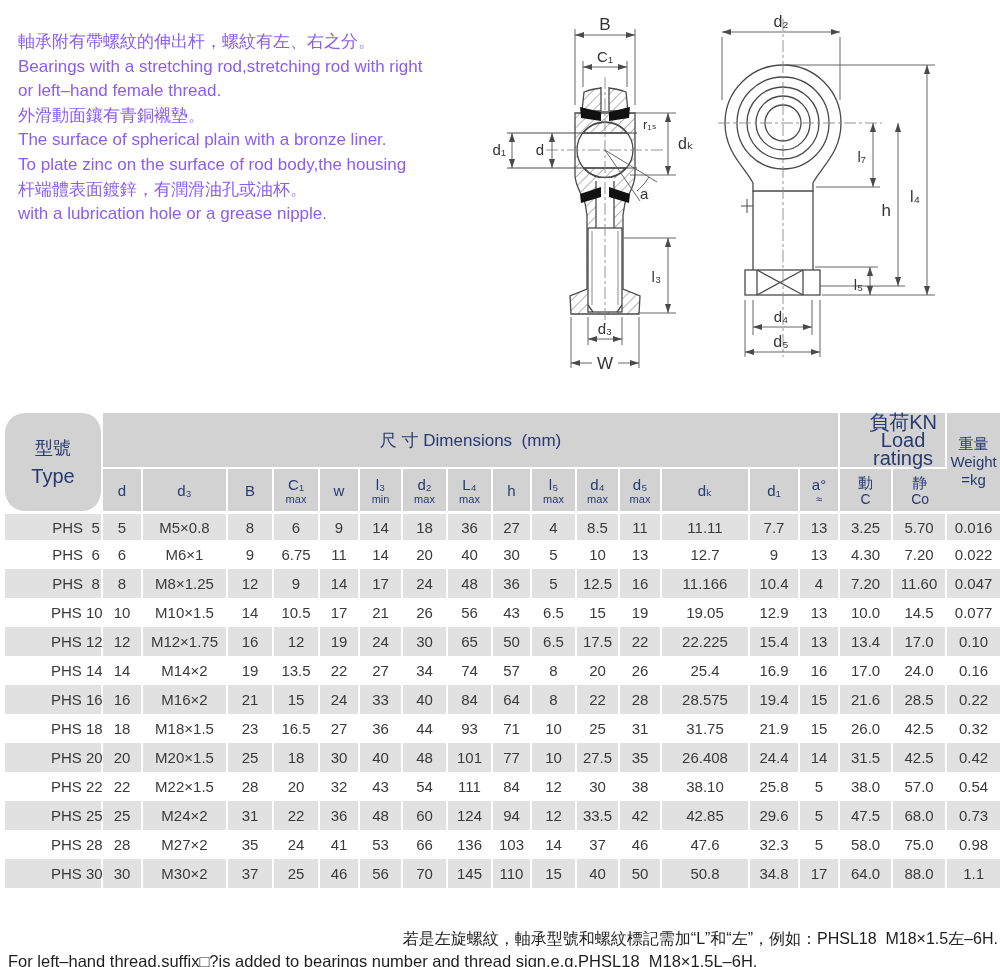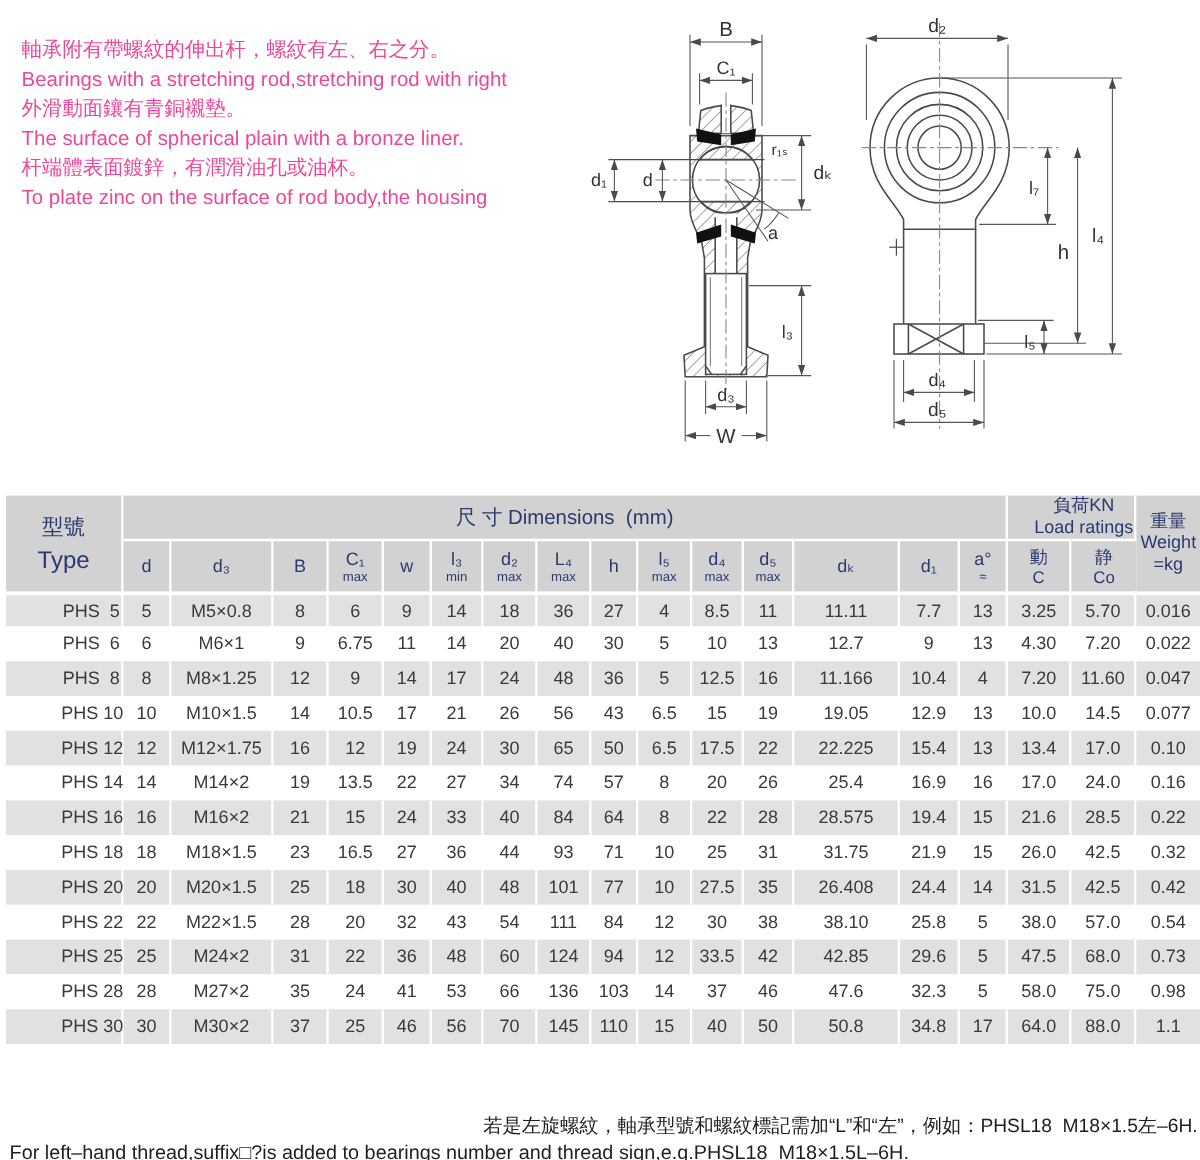--- a/index.html
+++ b/index.html
@@ -1,40 +1,40 @@
 <!DOCTYPE html>
 <html><head>
 <meta charset="utf-8">
 <style>
   html,body{margin:0;padding:0;background:#fff;}
   body{font-family:"Liberation Sans","DejaVu Sans",sans-serif;}
   #page{position:relative;width:1000px;height:967px;background:#fff;overflow:hidden;}
 
   
-  #desc{position:absolute;left:18px;top:30px;width:470px;font-size:17px;line-height:24.6px;color:#ec4899;}
+  #desc{position:absolute;left:18px;top:30px;width:470px;font-size:17px;line-height:24.6px;color:#8b5cf6;}
   #desc div{white-space:nowrap;}
 
   
   .drawing{position:absolute;top:5px;}
   #svg-side{left:480px;}
   #svg-front{left:700px;}
   .drawing text{fill:#333;font-family:"Liberation Sans","DejaVu Sans",sans-serif;}
 
   
   #tblwrap{position:absolute;left:5px;top:413px;width:990px;}
   table{border-collapse:separate;border-spacing:0;table-layout:fixed;width:990px;}
   th,td{box-sizing:border-box;border-right:2px solid #fff;padding:0;text-align:center;vertical-align:middle;}
   th:last-child,td:last-child{border-right:none;}
   thead th{background:#d2d2d2;color:#293a70;font-weight:normal;}
   tr.h1 th{height:36px;}
   tr.h2 th{height:44px;border-top:2px solid #fff;}
-  th.type-th{font-size:18px;line-height:22px;}
+  th.type-th{font-size:18px;line-height:22px;border-radius:20px;}
   th.type-th .type-en{font-size:20px;margin-top:6px;}
   th.dims-th{font-size:17px;white-space:pre;}
-  th.load-th{font-size:15px;line-height:18px;padding-left:21px;}
+  th.load-th{font-size:20px;line-height:18px;padding-left:21px;}
   th.wt-th{font-size:15px;line-height:18px;}
   .th-main{font-size:15px;line-height:17px;}
   .th-sub{font-size:11px;line-height:12px;}
   .th-sub2{font-size:14px;line-height:16px;}
   tbody td{height:29px;font-size:15px;color:#3a3a3a;background:#fff;}
   tbody tr.alt td{background:#e1e1e1;}
   tbody tr:first-child td{border-top:3px solid #fff;}
   td.type-col{white-space:pre;padding-left:46px;}
 
   
@@ -43,24 +43,26 @@
   #notes .nen{font-size:16.5px;line-height:22px;white-space:pre;}
 </style>
 </head>
 <body>
 
 <div id="page">
 
   <div id="desc">
     <div>軸承附有帶螺紋的伸出杆，螺紋有左、右之分。</div>
     <div>Bearings with a stretching rod,stretching rod with right</div>
+    <div>or left–hand female thread.</div>
     <div>外滑動面鑲有青銅襯墊。</div>
     <div>The surface of spherical plain with a bronze liner.</div>
+    <div>To plate zinc on the surface of rod body,the housing</div>
     <div>杆端體表面鍍鋅，有潤滑油孔或油杯。</div>
-    <div>To plate zinc on the surface of rod body,the housing</div>
+    <div>with a lubrication hole or a grease nipple.</div>
   </div>
 
   <svg id="svg-side" class="drawing" width="265" height="370" viewBox="0 0 265 370">
     <defs>
       <pattern id="h45a" width="7" height="7" patternUnits="userSpaceOnUse" patternTransform="rotate(45)">
         <line x1="0" y1="0" x2="0" y2="7" stroke="#6a6a6a" stroke-width="1"></line>
       </pattern>
       <marker id="arrA" markerWidth="11" markerHeight="8" refX="10" refY="4" orient="auto-start-reverse">
         <path d="M0,0.6 L10,4 L0,7.4 Z" fill="#4a4a4a"></path>
       </marker>

